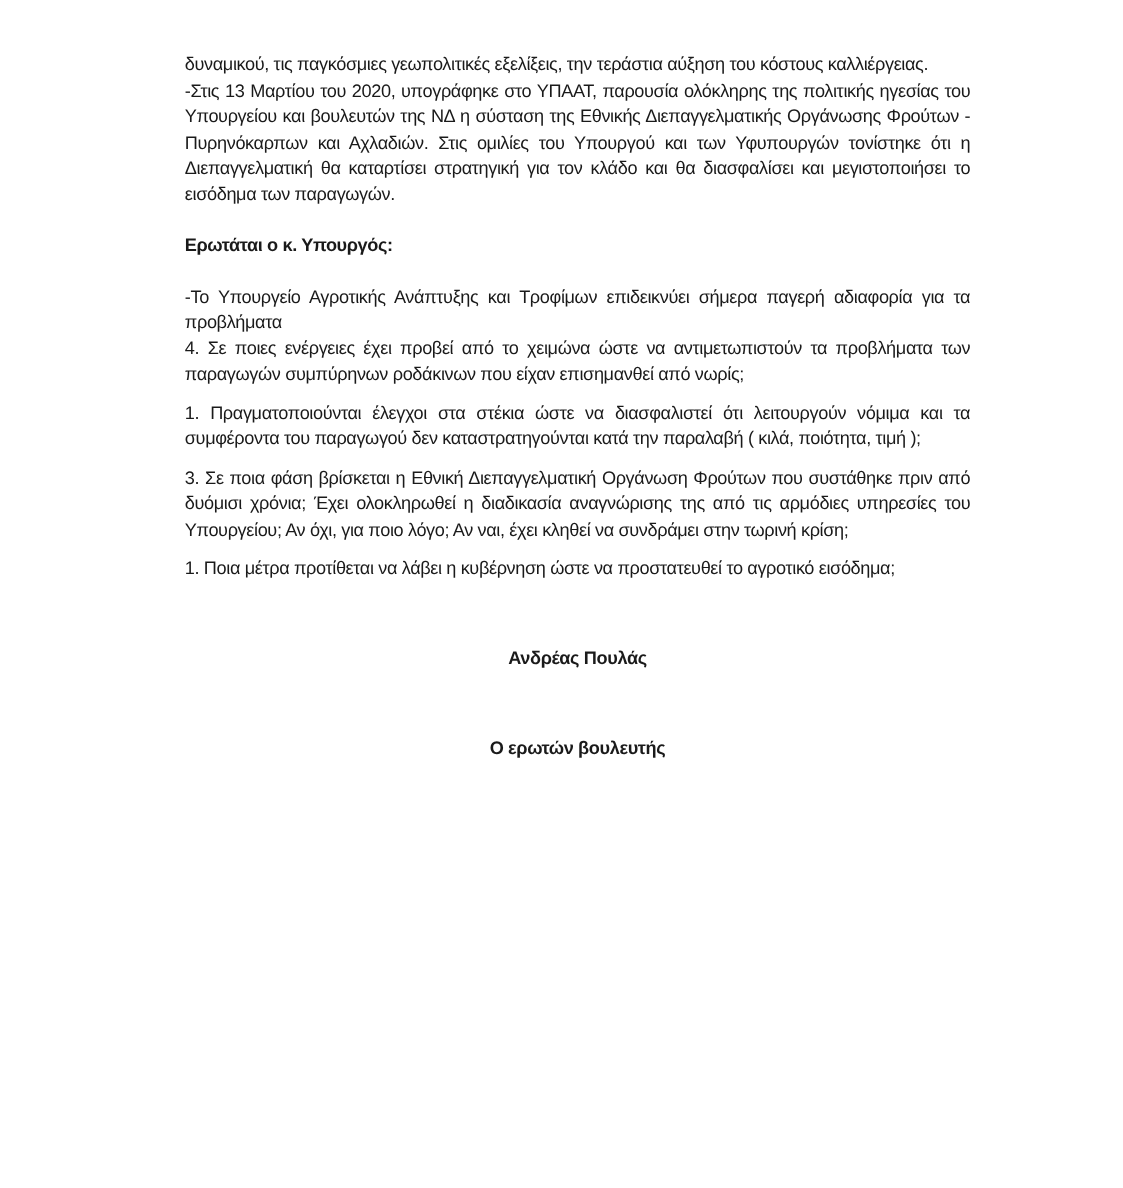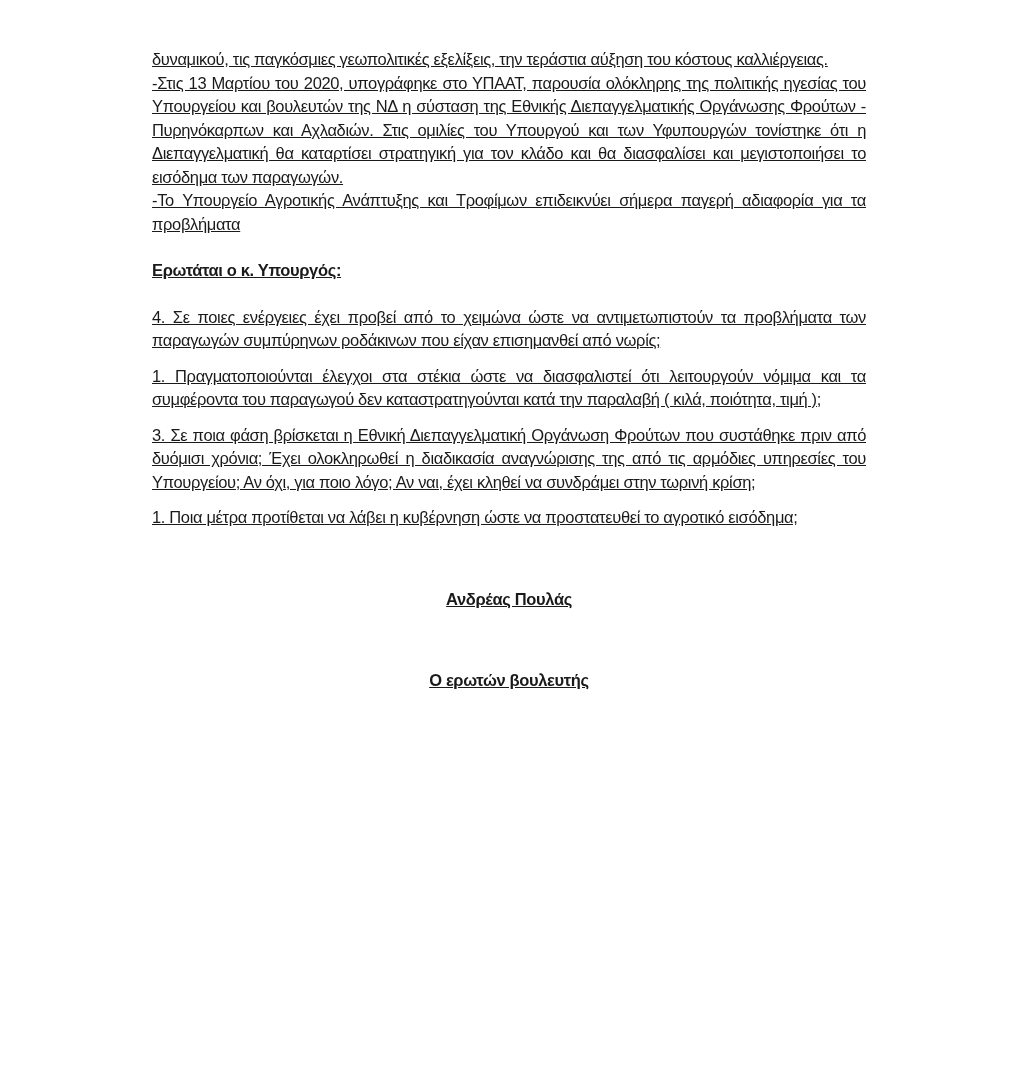--- a/index.html
+++ b/index.html
@@ -1,40 +1,39 @@
 <!DOCTYPE html>
 <html><head>
 <meta charset="utf-8">
 <style>
   html, body { margin: 0; padding: 0; background: #ffffff; }
   body { width: 1021px; height: 1080px; overflow: hidden; position: relative; }
   .page {
-    position: absolute; left: 152px; top: 48px; width: 714px;
+    position: absolute; left: 168px; top: 48px; width: 714px;
     font-family: "Liberation Sans Narrow", "Liberation Sans", sans-serif;
     font-size: 16.5px; line-height: 23.5px; color: #1a1a1a;
     letter-spacing: -0.35px;
-    text-decoration: underline;
   }
   .p { margin: 0; text-align: justify; }
   .bold { font-weight: bold; }
   .heading { margin-top: 23px; margin-bottom: 23px; }
   .q { margin: 0 0 12px 0; text-align: justify; }
   .center { text-align: center; font-weight: bold; }
   .sig-title { margin-top: 58px; }
   .sig-name { margin-top: 58px; }
 </style>
 </head>
 <body>
 
 <div class="page">
   <p class="p">δυναμικού, τις παγκόσμιες γεωπολιτικές εξελίξεις, την τεράστια αύξηση του κόστους καλλιέργειας.</p>
   <p class="p">-Στις 13 Μαρτίου του 2020, υπογράφηκε στο ΥΠΑΑΤ, παρουσία ολόκληρης της πολιτικής ηγεσίας του Υπουργείου και βουλευτών της ΝΔ η σύσταση της Εθνικής Διεπαγγελματικής Οργάνωσης Φρούτων - Πυρηνόκαρπων και Αχλαδιών. Στις ομιλίες του Υπουργού και των Υφυπουργών τονίστηκε ότι η Διεπαγγελματική θα καταρτίσει στρατηγική για τον κλάδο και θα διασφαλίσει και μεγιστοποιήσει το εισόδημα των παραγωγών.</p>
+  <p class="p bold heading">Ερωτάται ο κ. Υπουργός:</p>
+
   <p class="p">-Το Υπουργείο Αγροτικής Ανάπτυξης  και Τροφίμων επιδεικνύει σήμερα παγερή αδιαφορία για τα προβλήματα</p>
-
-  <p class="p bold heading">Ερωτάται ο κ. Υπουργός:</p>
 
   <p class="q">4. Σε ποιες ενέργειες έχει προβεί από το χειμώνα ώστε να αντιμετωπιστούν τα προβλήματα των παραγωγών συμπύρηνων ροδάκινων που είχαν επισημανθεί από νωρίς;</p>
   <p class="q">1. Πραγματοποιούνται έλεγχοι στα στέκια ώστε να διασφαλιστεί ότι λειτουργούν νόμιμα και τα συμφέροντα του παραγωγού δεν καταστρατηγούνται κατά την παραλαβή ( κιλά, ποιότητα, τιμή );</p>
   <p class="q">3. Σε ποια φάση βρίσκεται η Εθνική Διεπαγγελματική Οργάνωση Φρούτων που συστάθηκε πριν από δυόμισι χρόνια; Έχει ολοκληρωθεί η διαδικασία αναγνώρισης της από τις αρμόδιες υπηρεσίες του Υπουργείου; Αν όχι, για ποιο λόγο; Αν ναι, έχει κληθεί να συνδράμει στην τωρινή κρίση;</p>
   <p class="q">1. Ποια μέτρα προτίθεται να λάβει η κυβέρνηση ώστε να προστατευθεί το αγροτικό εισόδημα;</p>
 
   <p class="p center sig-name">Ανδρέας Πουλάς</p>
   <p class="p center sig-title">Ο ερωτών βουλευτής</p>
 </div>
 

